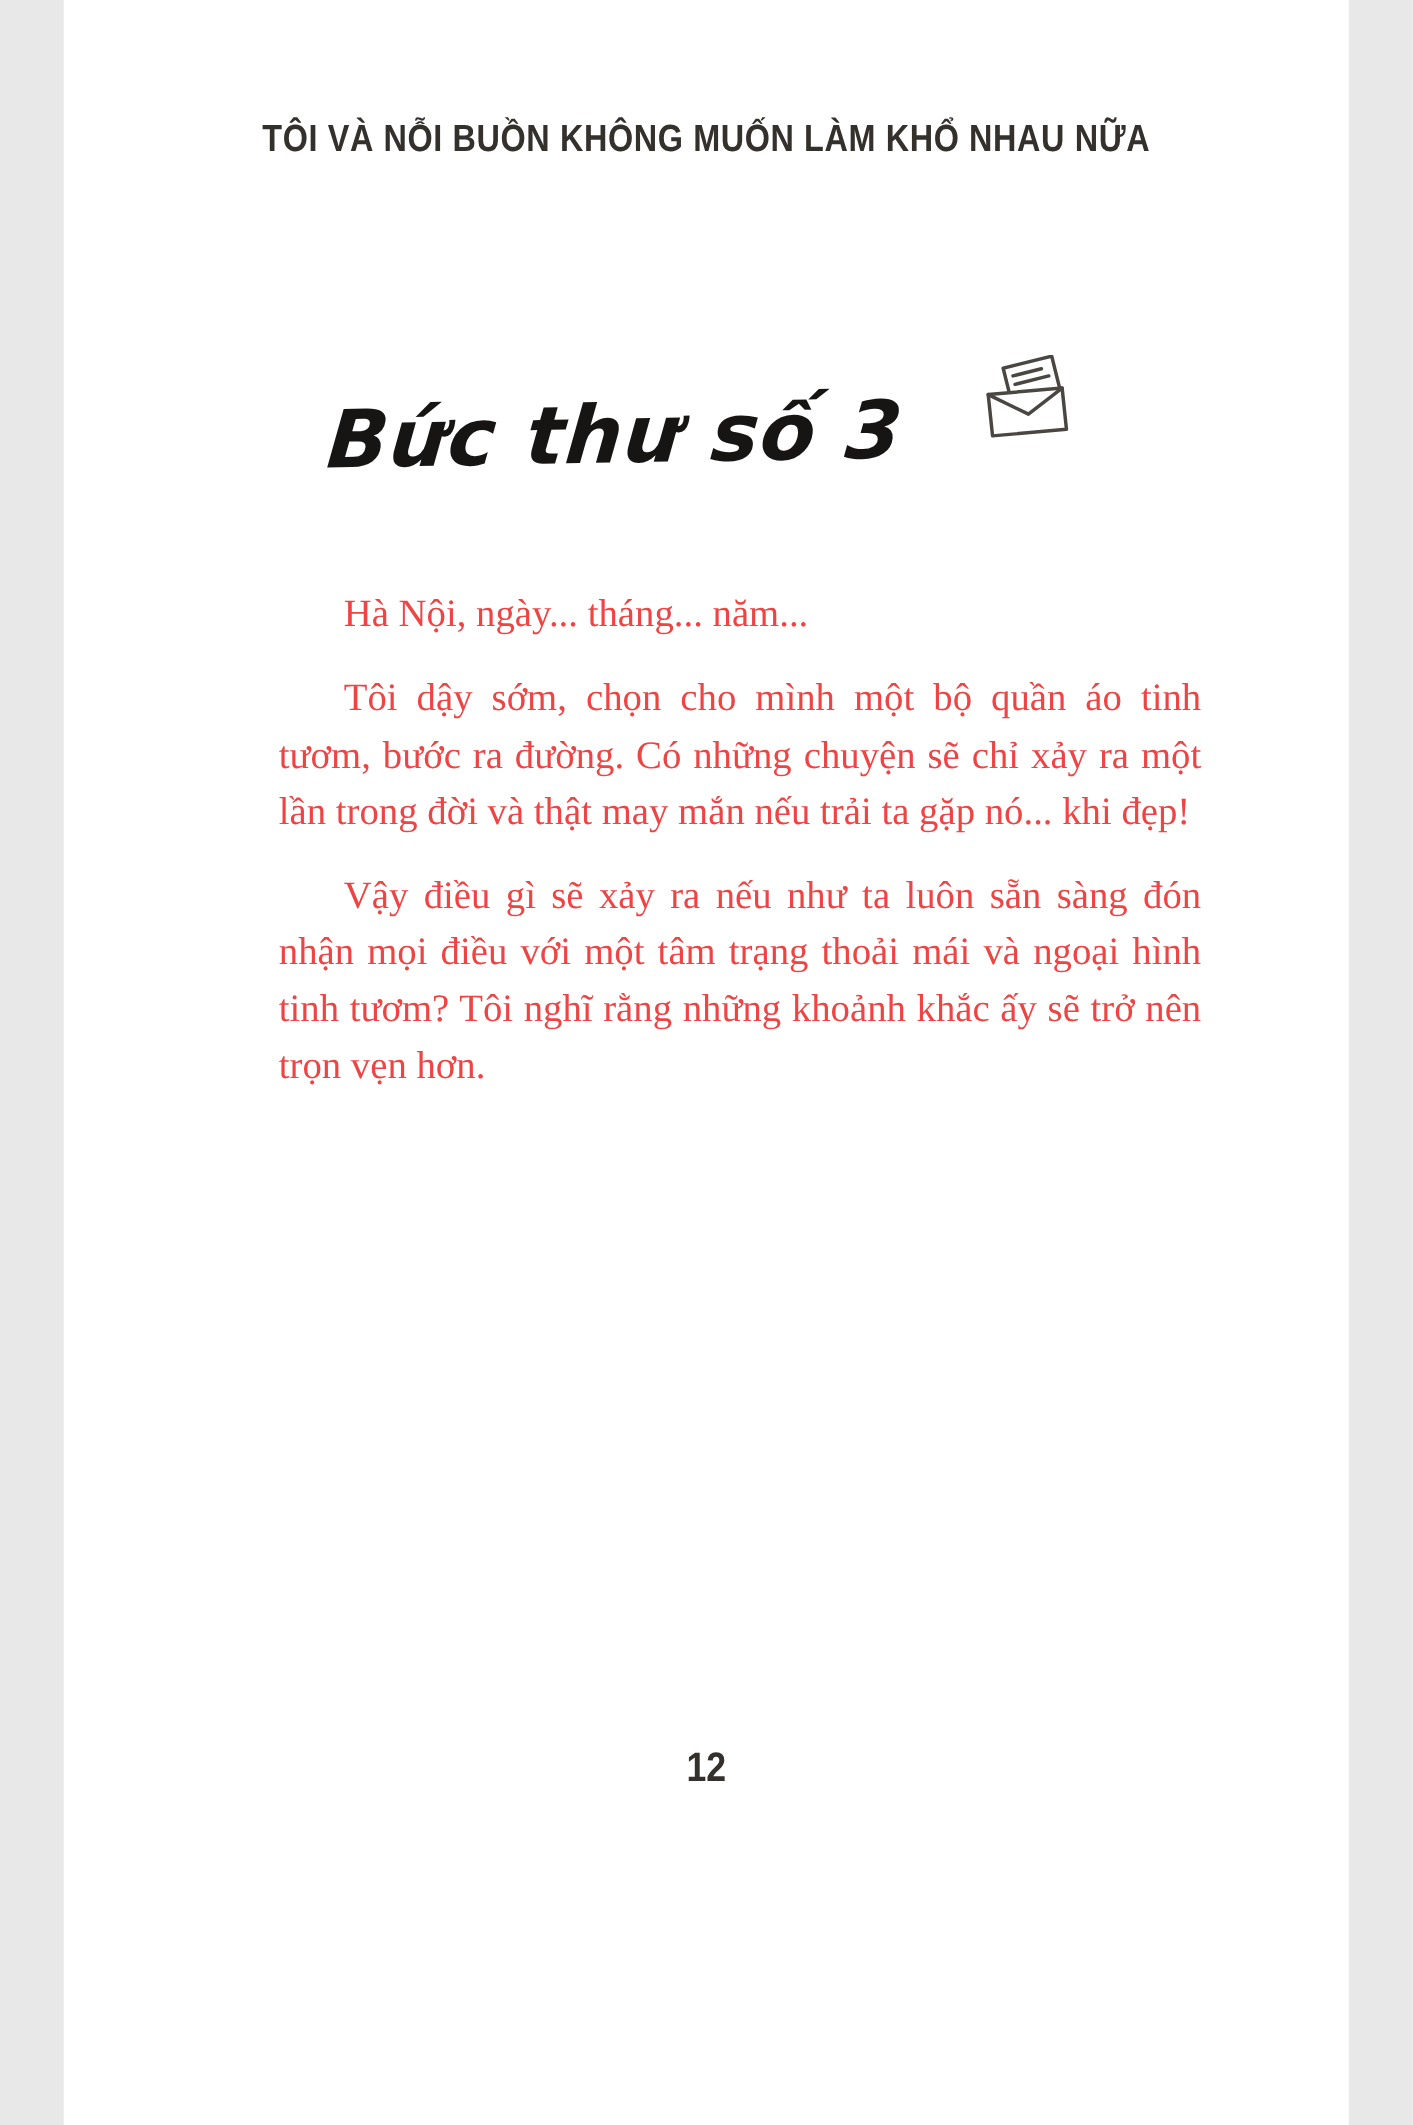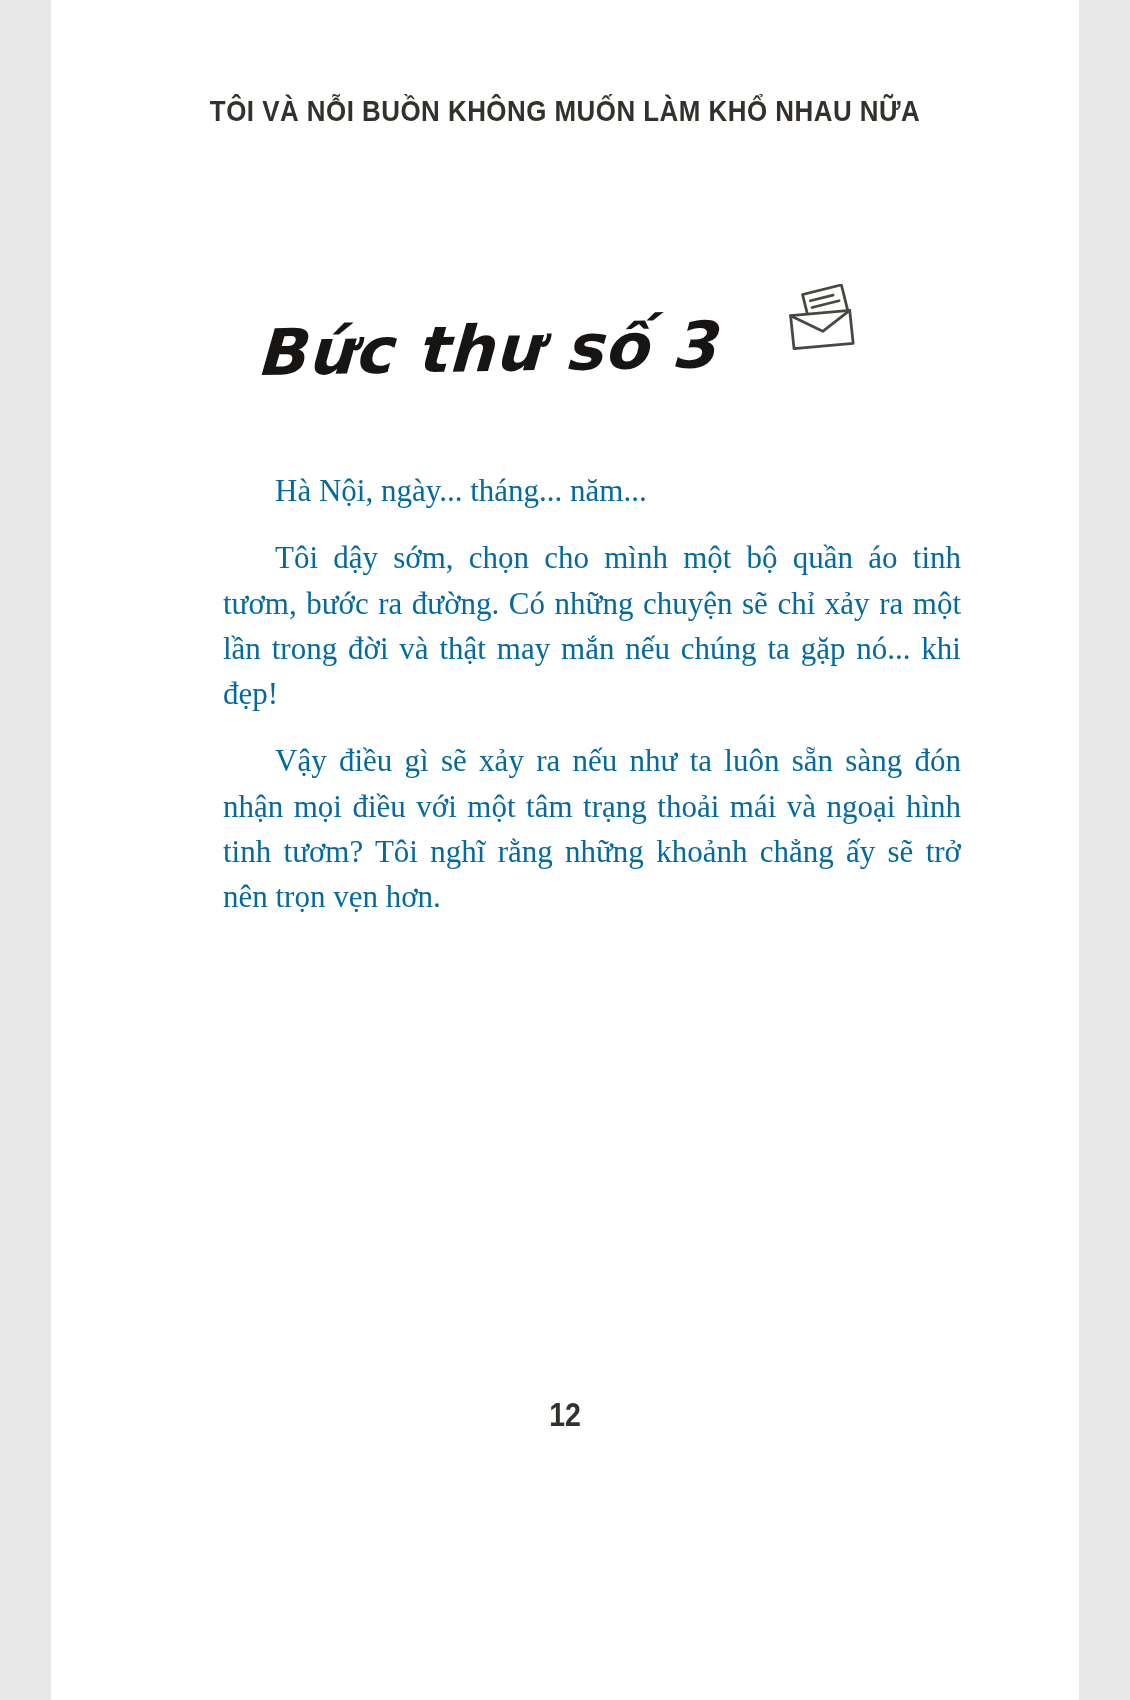--- a/index.html
+++ b/index.html
@@ -60,21 +60,21 @@
 
   
   .body-text {
     position: absolute;
     top: 468px;
     left: 172px;
     width: 738px;
     font-family: "Liberation Serif", serif;
     font-size: 31px;
     line-height: 1.46;
-    color: #0369a1;
+    color: #ef4444;
   }
   .body-text p {
     margin: 0 0 22px 0;
     text-indent: 52px;
     text-align: justify;
   }
   .body-text p.dateline {
     text-align: left;
   }
   .body-text p:last-child {
@@ -117,19 +117,19 @@
           <path d="M11 36 L79 30 L83 68 L15 74 Z" fill="#ffffff"></path>
 
           <path d="M11 36 L48 54 L79 30"></path>
         </g>
       </svg>
     </span>
   </div>
 
   <div class="body-text">
     <p class="dateline">Hà Nội, ngày... tháng... năm...</p>
-    <p>Tôi dậy sớm, chọn cho mình một bộ quần áo tinh tươm, bước ra đường. Có những chuyện sẽ chỉ xảy ra một lần trong đời và thật may mắn nếu chúng ta gặp nó... khi đẹp!</p>
-    <p>Vậy điều gì sẽ xảy ra nếu như ta luôn sẵn sàng đón nhận mọi điều với một tâm trạng thoải mái và ngoại hình tinh tươm? Tôi nghĩ rằng những khoảnh chẳng ấy sẽ trở nên trọn vẹn hơn.</p>
+    <p>Tôi dậy sớm, chọn cho mình một bộ quần áo tinh tươm, bước ra đường. Có những chuyện sẽ chỉ xảy ra một lần trong đời và thật may mắn nếu trải ta gặp nó... khi đẹp!</p>
+    <p>Vậy điều gì sẽ xảy ra nếu như ta luôn sẵn sàng đón nhận mọi điều với một tâm trạng thoải mái và ngoại hình tinh tươm? Tôi nghĩ rằng những khoảnh khắc ấy sẽ trở nên trọn vẹn hơn.</p>
   </div>
 
   <div class="page-number">12</div>
 
 </div>
 
 </body></html>

